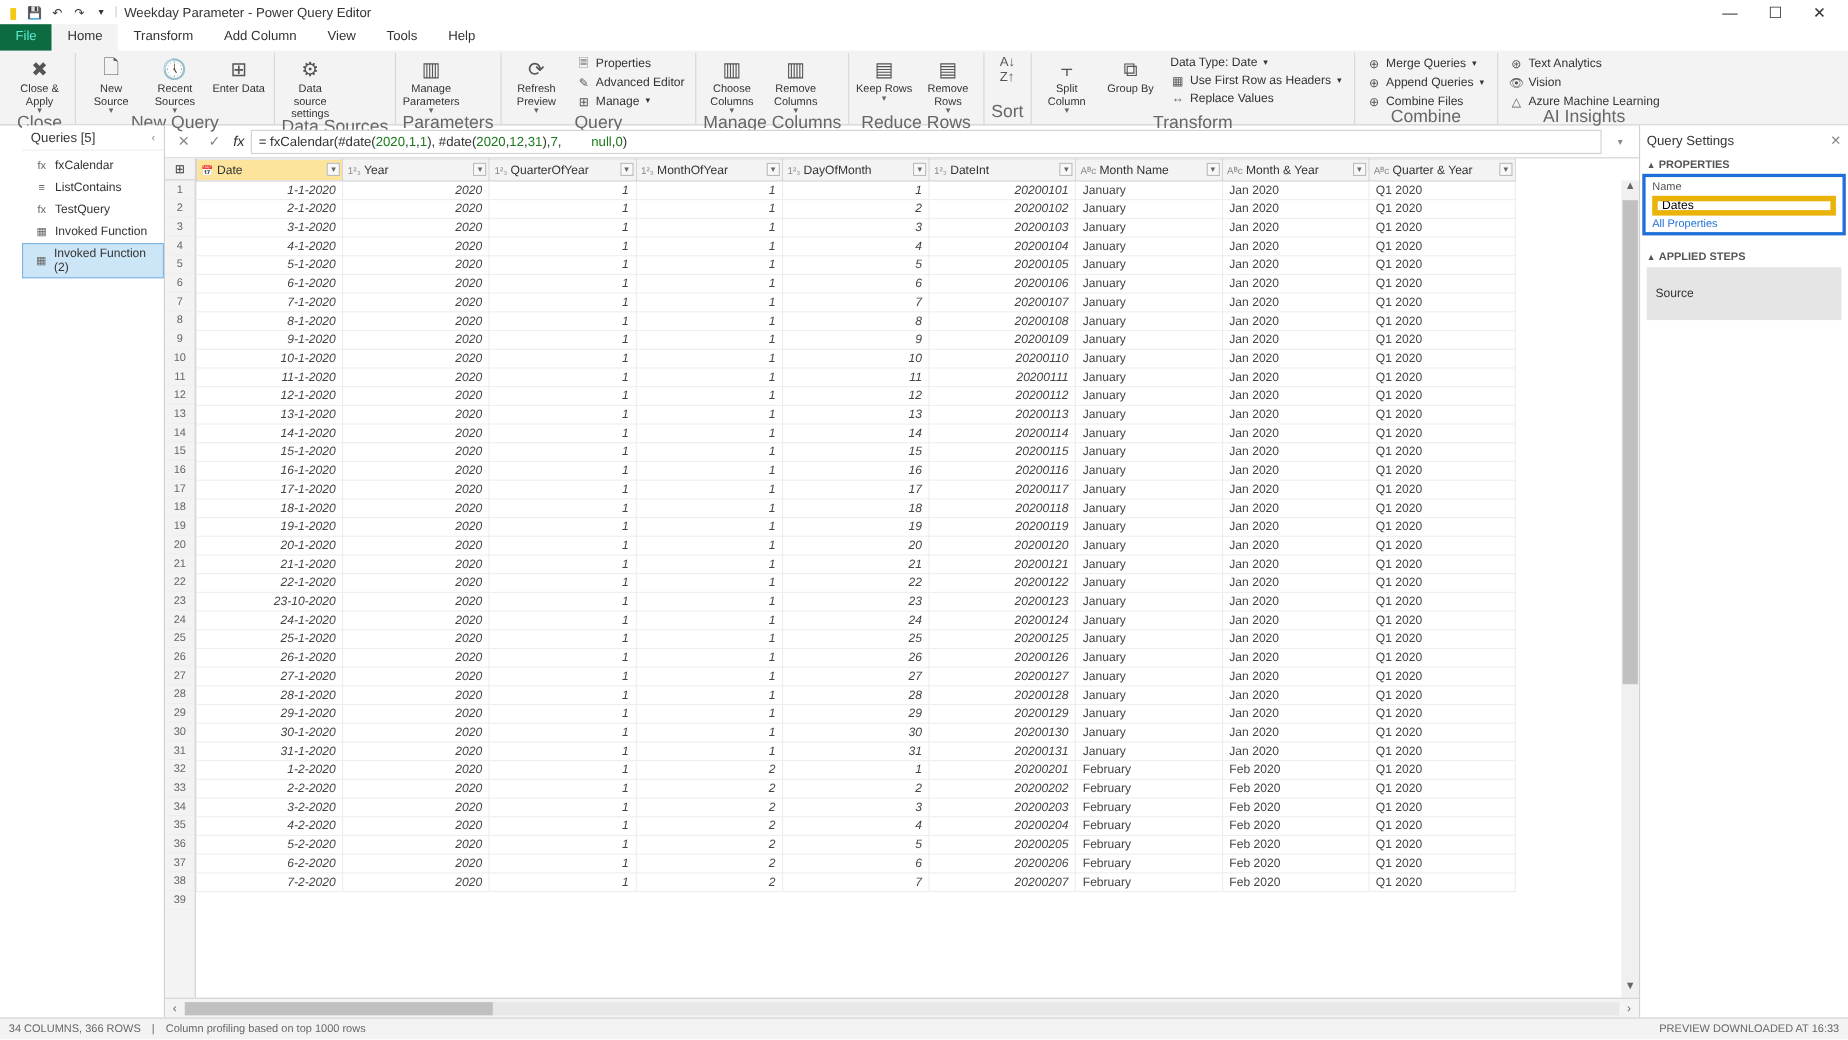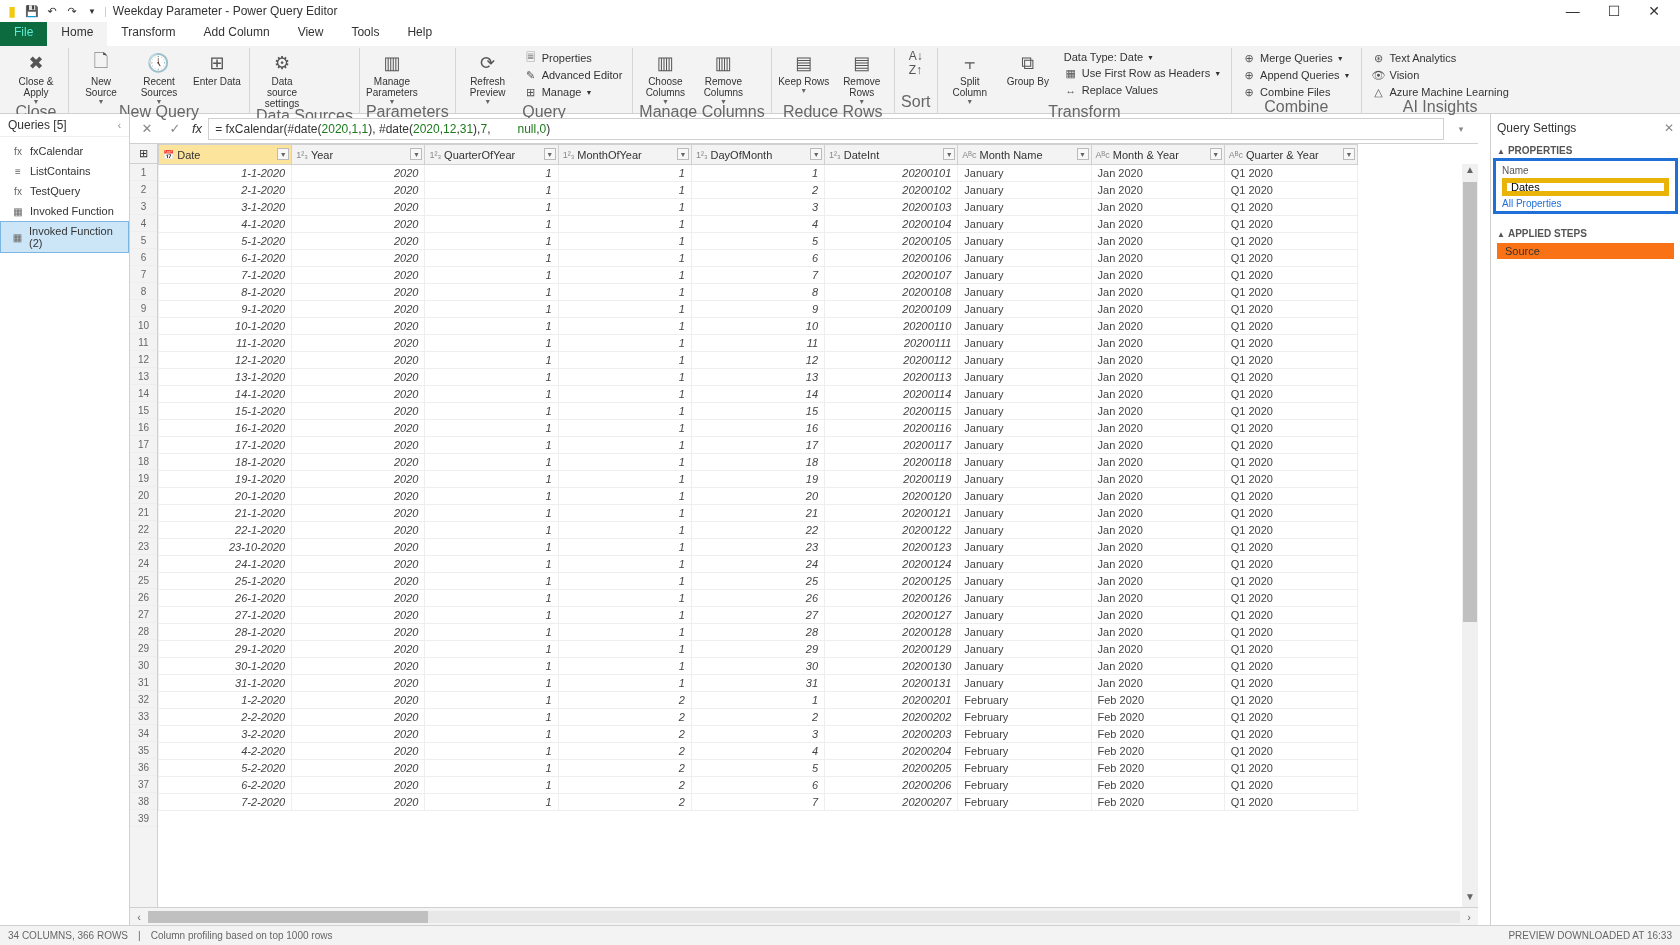--- a/index.html
+++ b/index.html
@@ -27,21 +27,21 @@
 .lgbtn { display: flex; flex-direction: column; align-items: center; width: 52px; padding-top: 3px; cursor: pointer; }
 .lgbtn .ic { width: 28px; height: 24px; display: flex; align-items: center; justify-content: center; font-size: 18px; color: #555; }
 .lgbtn .lbl { font-size: 10px; text-align: center; line-height: 11px; margin-top: 1px; }
 .lgbtn .arr { font-size: 7px; color: #666; }
 .smbtns { display: flex; flex-direction: column; gap: 1px; padding-top: 2px; }
 .smbtn { display: flex; align-items: center; gap: 4px; font-size: 11px; padding: 1px 4px; cursor: pointer; white-space: nowrap; }
 .smbtn .sic { width: 14px; height: 14px; display: inline-flex; align-items: center; justify-content: center; font-size: 11px; color: #555; }
 
 
 .main { position: absolute; top: 114px; bottom: 20px; left: 0; right: 0; display: flex; }
-.queries-pane { width: 130px; border-right: 1px solid #d0d0d0; background: #fff; display: flex; flex-direction: column; }
+.queries-pane { width: 130px; border-right: 1px solid #d0d0d0; background: #fff; display: flex; flex-direction: column; margin-left: 20px; }
 .queries-head { padding: 4px 8px; font-size: 12px; display: flex; align-items: center; justify-content: space-between; border-bottom: 1px solid #eee; }
 .queries-list { padding-top: 4px; }
 .qitem { padding: 4px 8px 4px 12px; display: flex; align-items: center; gap: 6px; font-size: 11px; cursor: pointer; }
 .qitem.selected { background: #cde6f7; border: 1px solid #7bb6e3; padding: 3px 7px 3px 11px; }
 .qicon { width: 12px; display: inline-flex; justify-content: center; color: #666; font-size: 10px; }
 
 .center { flex: 1; display: flex; flex-direction: column; min-width: 0; }
 .formula-row { height: 30px; display: flex; align-items: center; border-bottom: 1px solid #d0d0d0; padding: 0 6px; gap: 6px; }
 .formula-row .fbtn { width: 22px; height: 22px; display: inline-flex; align-items: center; justify-content: center; color: #888; font-size: 13px; }
 .formula-row .fx { font-style: italic; font-size: 13px; color: #333; }
@@ -69,29 +69,29 @@
 .hscroll { height: 18px; background: #f3f3f3; border-top: 1px solid #d0d0d0; position: relative; display: flex; align-items: center; }
 .hscroll .harr { width: 18px; text-align: center; color: #666; cursor: pointer; }
 .hscroll .htrack { flex: 1; height: 12px; background: #e8e8e8; position: relative; }
 .hscroll .hthumb { position: absolute; left: 0; width: 280px; height: 12px; background: #c0c0c0; }
 
 .vscroll { position: absolute; right: 0; top: 20px; bottom: 18px; width: 16px; background: #f0f0f0; }
 .vscroll .vthumb { width: 14px; margin: 0 1px; background: #c0c0c0; }
 .vscroll .varr { height: 16px; text-align: center; font-size: 10px; color: #666; }
 
 
-.qsettings { width: 190px; border-left: 1px solid #d0d0d0; background: #fff; padding: 4px 6px; position: relative; margin-left: 12px; }
+.qsettings { width: 190px; border-left: 1px solid #d0d0d0; background: #fff; padding: 4px 6px; position: relative; }
 .qsettings .qs-title { font-size: 12px; padding: 3px 0 6px; display: flex; justify-content: space-between; }
 .qsettings .section-hdr { font-size: 10px; font-weight: bold; color: #555; padding: 4px 0 2px; }
 .qsettings .section-hdr .tri { font-size: 8px; margin-right: 3px; }
 .prop-box { border: 3px solid #1e6fd6; padding: 4px 6px 2px; margin: 0 -4px; }
 .prop-box .nm-label { font-size: 10px; color: #555; }
 .prop-box input { width: 100%; border: 5px solid #eab308; height: 18px; font-size: 11px; padding: 0 4px; margin-top: 2px; }
 .allprops { font-size: 10px; color: #1e6fd6; margin-top: 2px; }
-.step { background: #f97316; padding: 2px 8px; font-size: 11px; margin-top: 2px; }
+.step { background: #e5e5e5; padding: 18px 8px; font-size: 11px; margin-top: 2px; }
 
 
 .status { position: absolute; bottom: 0; left: 0; right: 0; height: 20px; background: #f3f3f3; border-top: 1px solid #d0d0d0; display: flex; align-items: center; padding: 0 8px; font-size: 10px; color: #666; }
 .status .right { margin-left: auto; }
 </style>
 </head>
 <body>
 
 <div class="titlebar">
   <span class="tb-icon tb-yellow">▮</span>

